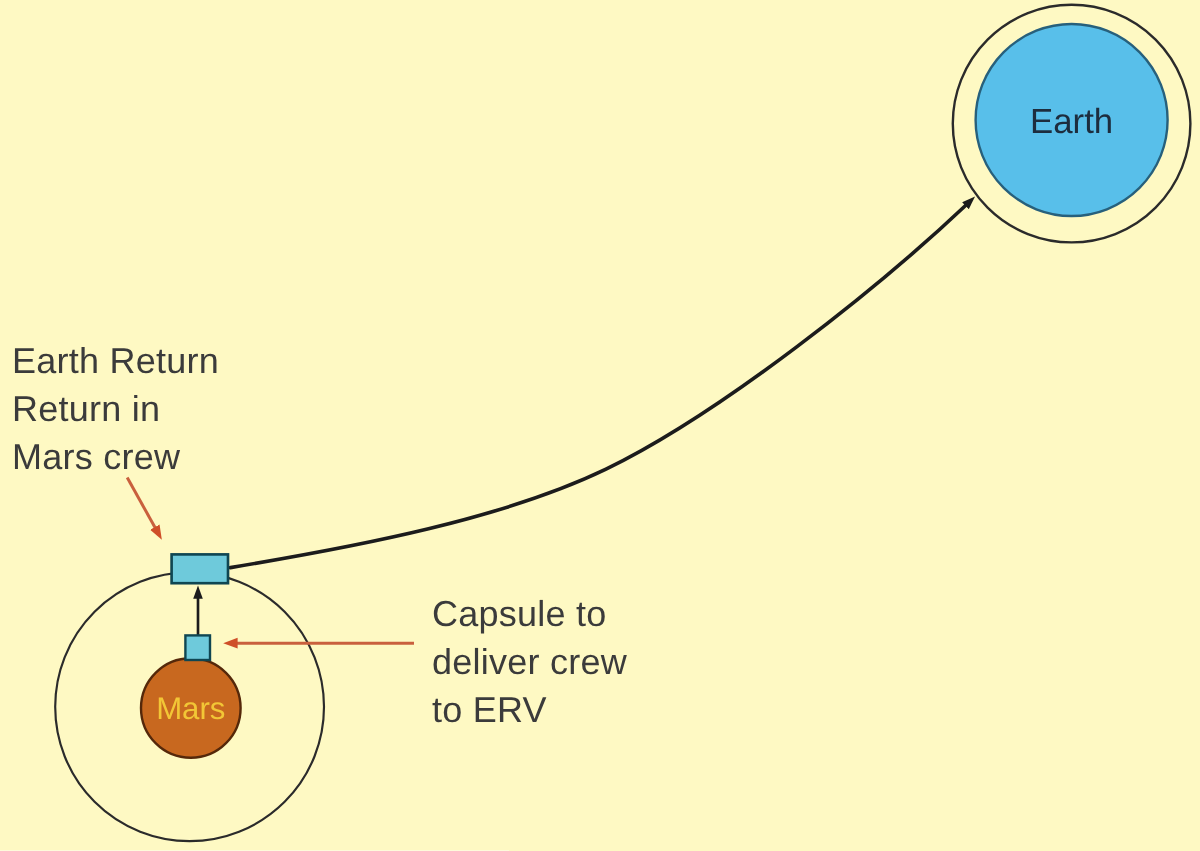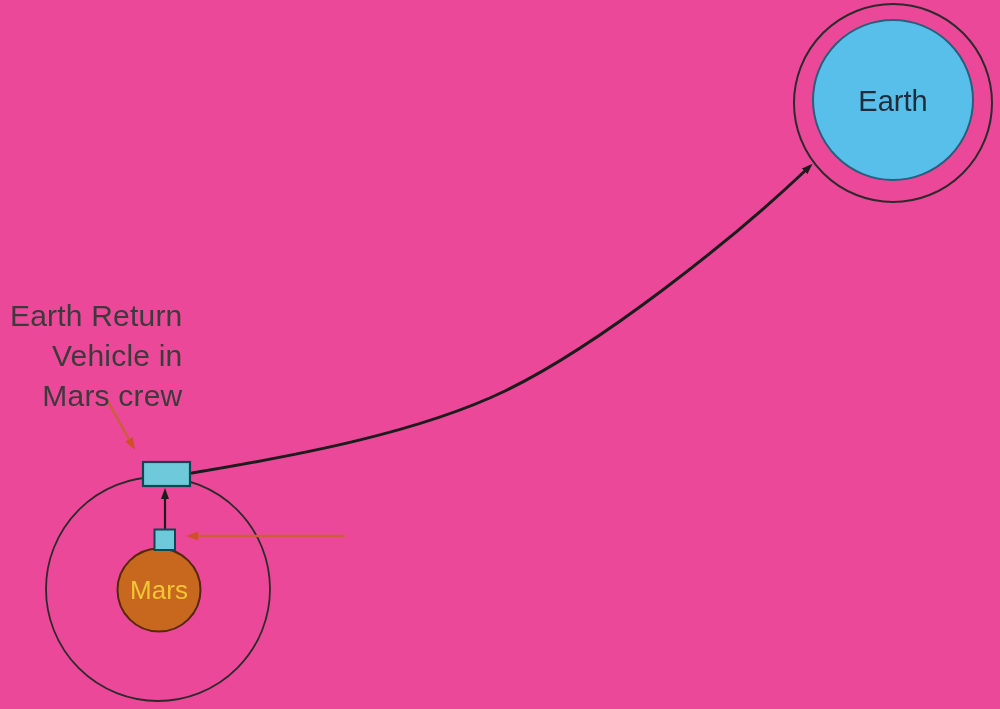--- a/index.html
+++ b/index.html
@@ -5,38 +5,38 @@
   html, body {
     margin: 0;
     padding: 0;
     background: #ffffff;
     font-family: "Liberation Sans", sans-serif;
   }
   .stage {
     position: relative;
     width: 1000px;
     height: 709px;
-    background: #ec4899;
+    background: #fef9c3;
     overflow: hidden;
   }
   .stage svg {
     position: absolute;
     left: 0;
     top: 0;
   }
   .annotation {
     position: absolute;
     color: #3b3b3b;
     font-size: 30px;
     line-height: 40px;
     letter-spacing: 0.2px;
     white-space: nowrap;
   }
   .annotation div { display: block; }
-  .erv-annotation     { left: 10px;  top: 296px; text-align: right; }
+  .erv-annotation     { left: 10px;  top: 282px; }
   .capsule-annotation { left: 360px; top: 493px; }
   .planet-label {
     font-family: "Liberation Sans", sans-serif;
     font-weight: 400;
   }
   .earth-label { font-size: 29px; }
   .mars-label  { font-size: 26px; }
 </style>
 </head>
 <body>
@@ -71,18 +71,23 @@
 
     <rect x="154.5" y="529.5" width="20.5" height="20.5" stroke-width="2" fill="#6ecadb" stroke="#0f4652"></rect>
 
     <line x1="106" y1="398" x2="130" y2="441" stroke-width="2.5" marker-end="url(#arrowRed)" stroke="#c9603d"></line>
 
     <line x1="345" y1="536" x2="196" y2="536" stroke-width="2.5" marker-end="url(#arrowRed)" stroke="#c9603d"></line>
   </svg>
 
   <div class="annotation erv-annotation">
     <div>Earth Return</div>
-    <div>Vehicle in</div>
+    <div>Return in</div>
     <div>Mars crew</div>
   </div>
 
+  <div class="annotation capsule-annotation">
+    <div>Capsule to</div>
+    <div>deliver crew</div>
+    <div>to ERV</div>
+  </div>
 
 </div>
 
 </body></html>

